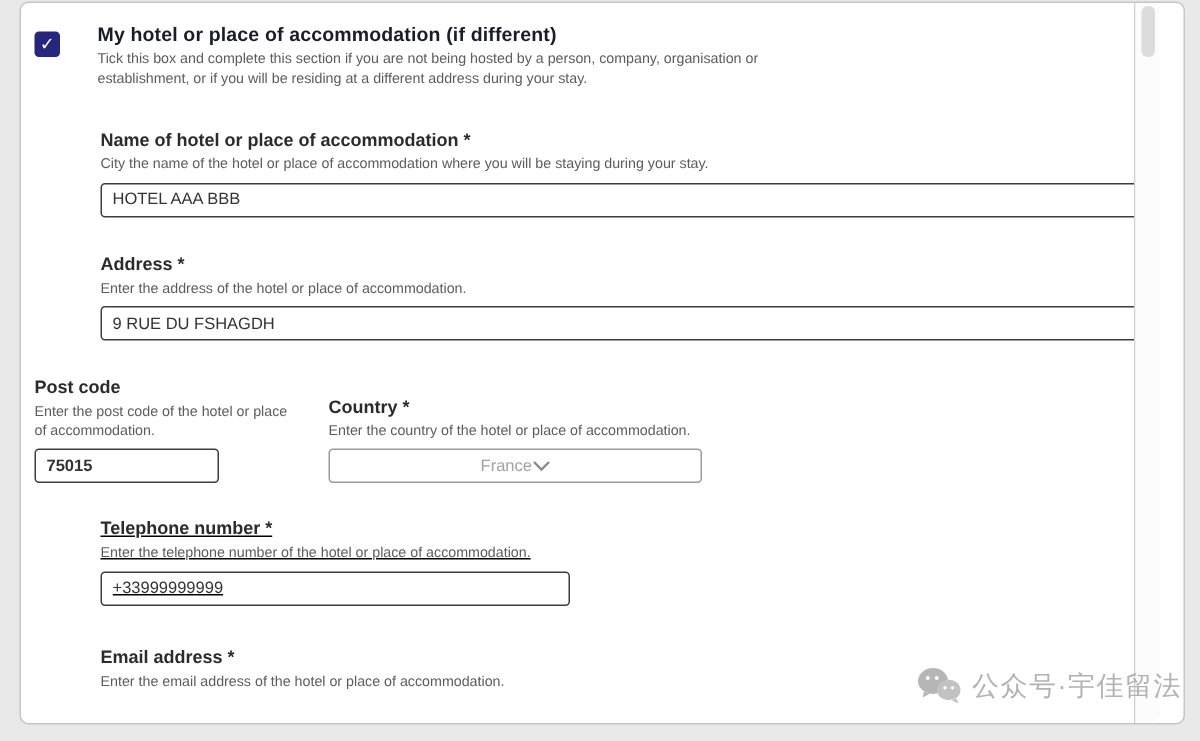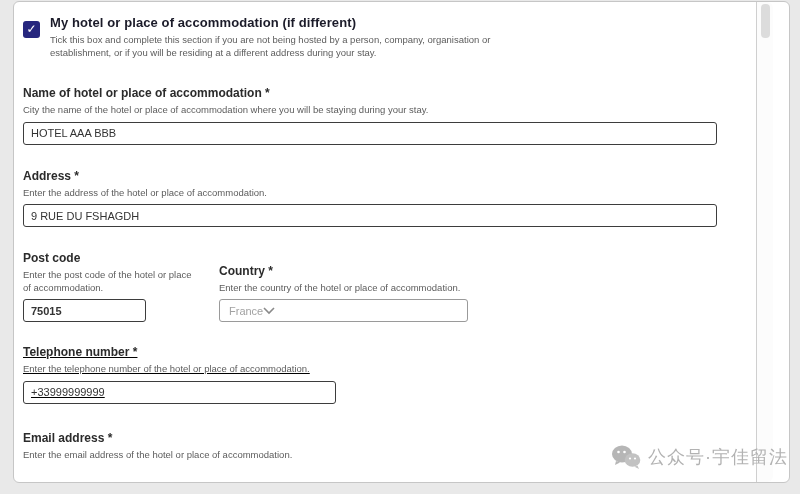--- a/index.html
+++ b/index.html
@@ -44,36 +44,36 @@
     width: 17px; height: 17px;
     background: #26267e;
     border-radius: 3px;
     color: #ffffff;
     font-size: 12px; line-height: 17px;
     text-align: center;
     margin-top: 6px;
     flex: 0 0 17px;
     cursor: pointer;
   }
-  .chk-text { margin-left: 10px; }
+  .chk-text { margin-left: 25px; }
   .section-title {
     font-size: 13px;
     font-weight: bold;
     color: #1b1b29;
     letter-spacing: 0.1px;
   }
   .section-desc {
     margin-top: 3px;
     font-size: 9.5px;
     line-height: 13px;
     color: #5c5c5c;
     max-width: 480px;
   }
   
-  .group { margin-top: 24px; }
+  .group { margin-top: 24px; margin-left: 44px; }
   .label {
     font-size: 12px;
     font-weight: bold;
     color: #2b2b2b;
   }
   .hint {
     margin-top: 4px;
     font-size: 9.5px;
     line-height: 12.5px;
     color: #5c5c5c;
@@ -100,21 +100,21 @@
   .col3 { width: 249px; }
   .col2 .hint, .col3 .hint { white-space: nowrap; }
   .select-box {
     margin-top: 5px;
     width: 249px; height: 23px;
     border: 1px solid #9a9a9a;
     border-radius: 3px;
     background: #ffffff;
     display: flex;
     align-items: center;
-    justify-content: flex-start;
+    justify-content: center;
     padding: 0 9px;
     color: #a2a2a2;
     font-size: 11px;
     cursor: default;
   }
   .chevron { display: flex; align-items: center; }
   
   .watermark {
     position: absolute;
     right: 12px; bottom: 24px;

